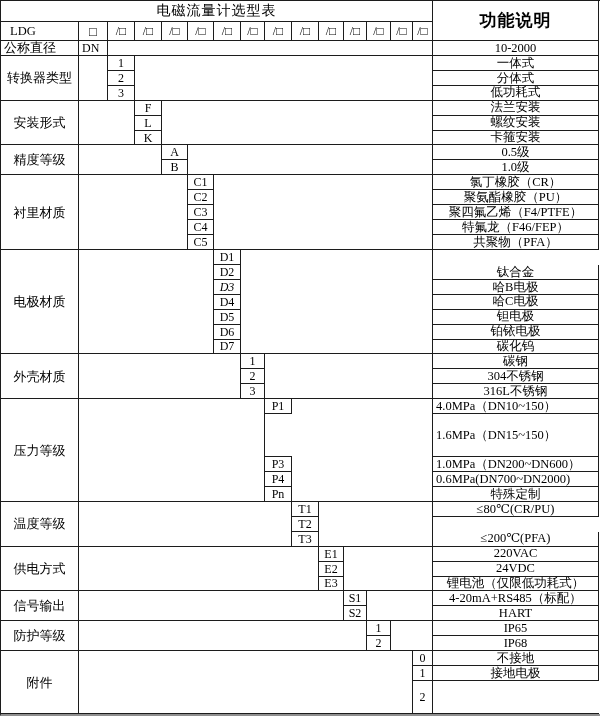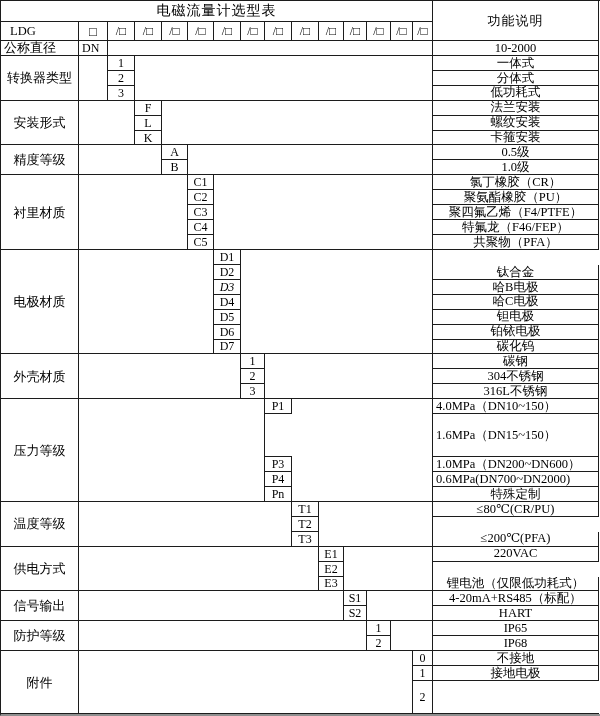--- a/index.html
+++ b/index.html
@@ -23,21 +23,21 @@
   }
   .cell {
     border-right:1px solid #1c1c1c;
     border-bottom:1px solid #1c1c1c;
     display:flex; align-items:center; justify-content:center;
     overflow:hidden; white-space:nowrap;
     background:#fff;
   }
   .cell.align-left { justify-content:flex-start; padding-left:3px; }
   .title-cell { font-size:14px; letter-spacing:1px; }
-  .desc-header-cell { font-size:13px; letter-spacing:1px; }
+  .desc-header-cell { font-size:17px; letter-spacing:1px;font-weight:bold; }
   .section-label { font-size:13px; }
   .code-cell { font-size:12px; }
   .slot-cell { font-size:12px; }
   .model-box { font-size:13px; }
 </style>
 </head>
 <body>
 
 <div class="sheet" id="sheet">
 
@@ -149,20 +149,21 @@
     <div class="cell" style="grid-area: 32 / 11 / span 3 / span 5;"></div>
     <div class="cell" style="grid-area: 32 / 16;">≤80℃(CR/PU)</div>
     <div class="cell" style="grid-area: 34 / 16;">≤200℃(PFA)</div>
     <div class="cell section-label" style="grid-area: 35 / 1 / span 3;">供电方式</div>
     <div class="cell" style="grid-area: 35 / 2 / span 3 / span 9;"></div>
     <div class="cell code-cell" style="grid-area: 35 / 11;">E1</div>
     <div class="cell code-cell" style="grid-area: 36 / 11;">E2</div>
     <div class="cell code-cell" style="grid-area: 37 / 11;">E3</div>
     <div class="cell" style="grid-area: 35 / 12 / span 3 / span 4;"></div>
     <div class="cell" style="grid-area: 35 / 16;">220VAC</div>
+    <div class="cell" style="grid-area: 36 / 16;">24VDC</div>
     <div class="cell" style="grid-area: 37 / 16;">锂电池（仅限低功耗式）</div>
     <div class="cell section-label" style="grid-area: 38 / 1 / span 2;">信号输出</div>
     <div class="cell" style="grid-area: 38 / 2 / span 2 / span 10;"></div>
     <div class="cell code-cell" style="grid-area: 38 / 12;">S1</div>
     <div class="cell code-cell" style="grid-area: 39 / 12;">S2</div>
     <div class="cell" style="grid-area: 38 / 13 / span 2 / span 3;"></div>
     <div class="cell" style="grid-area: 38 / 16;">4-20mA+RS485（标配）</div>
     <div class="cell" style="grid-area: 39 / 16;">HART</div>
     <div class="cell section-label" style="grid-area: 40 / 1 / span 2;">防护等级</div>
     <div class="cell" style="grid-area: 40 / 2 / span 2 / span 11;"></div>

